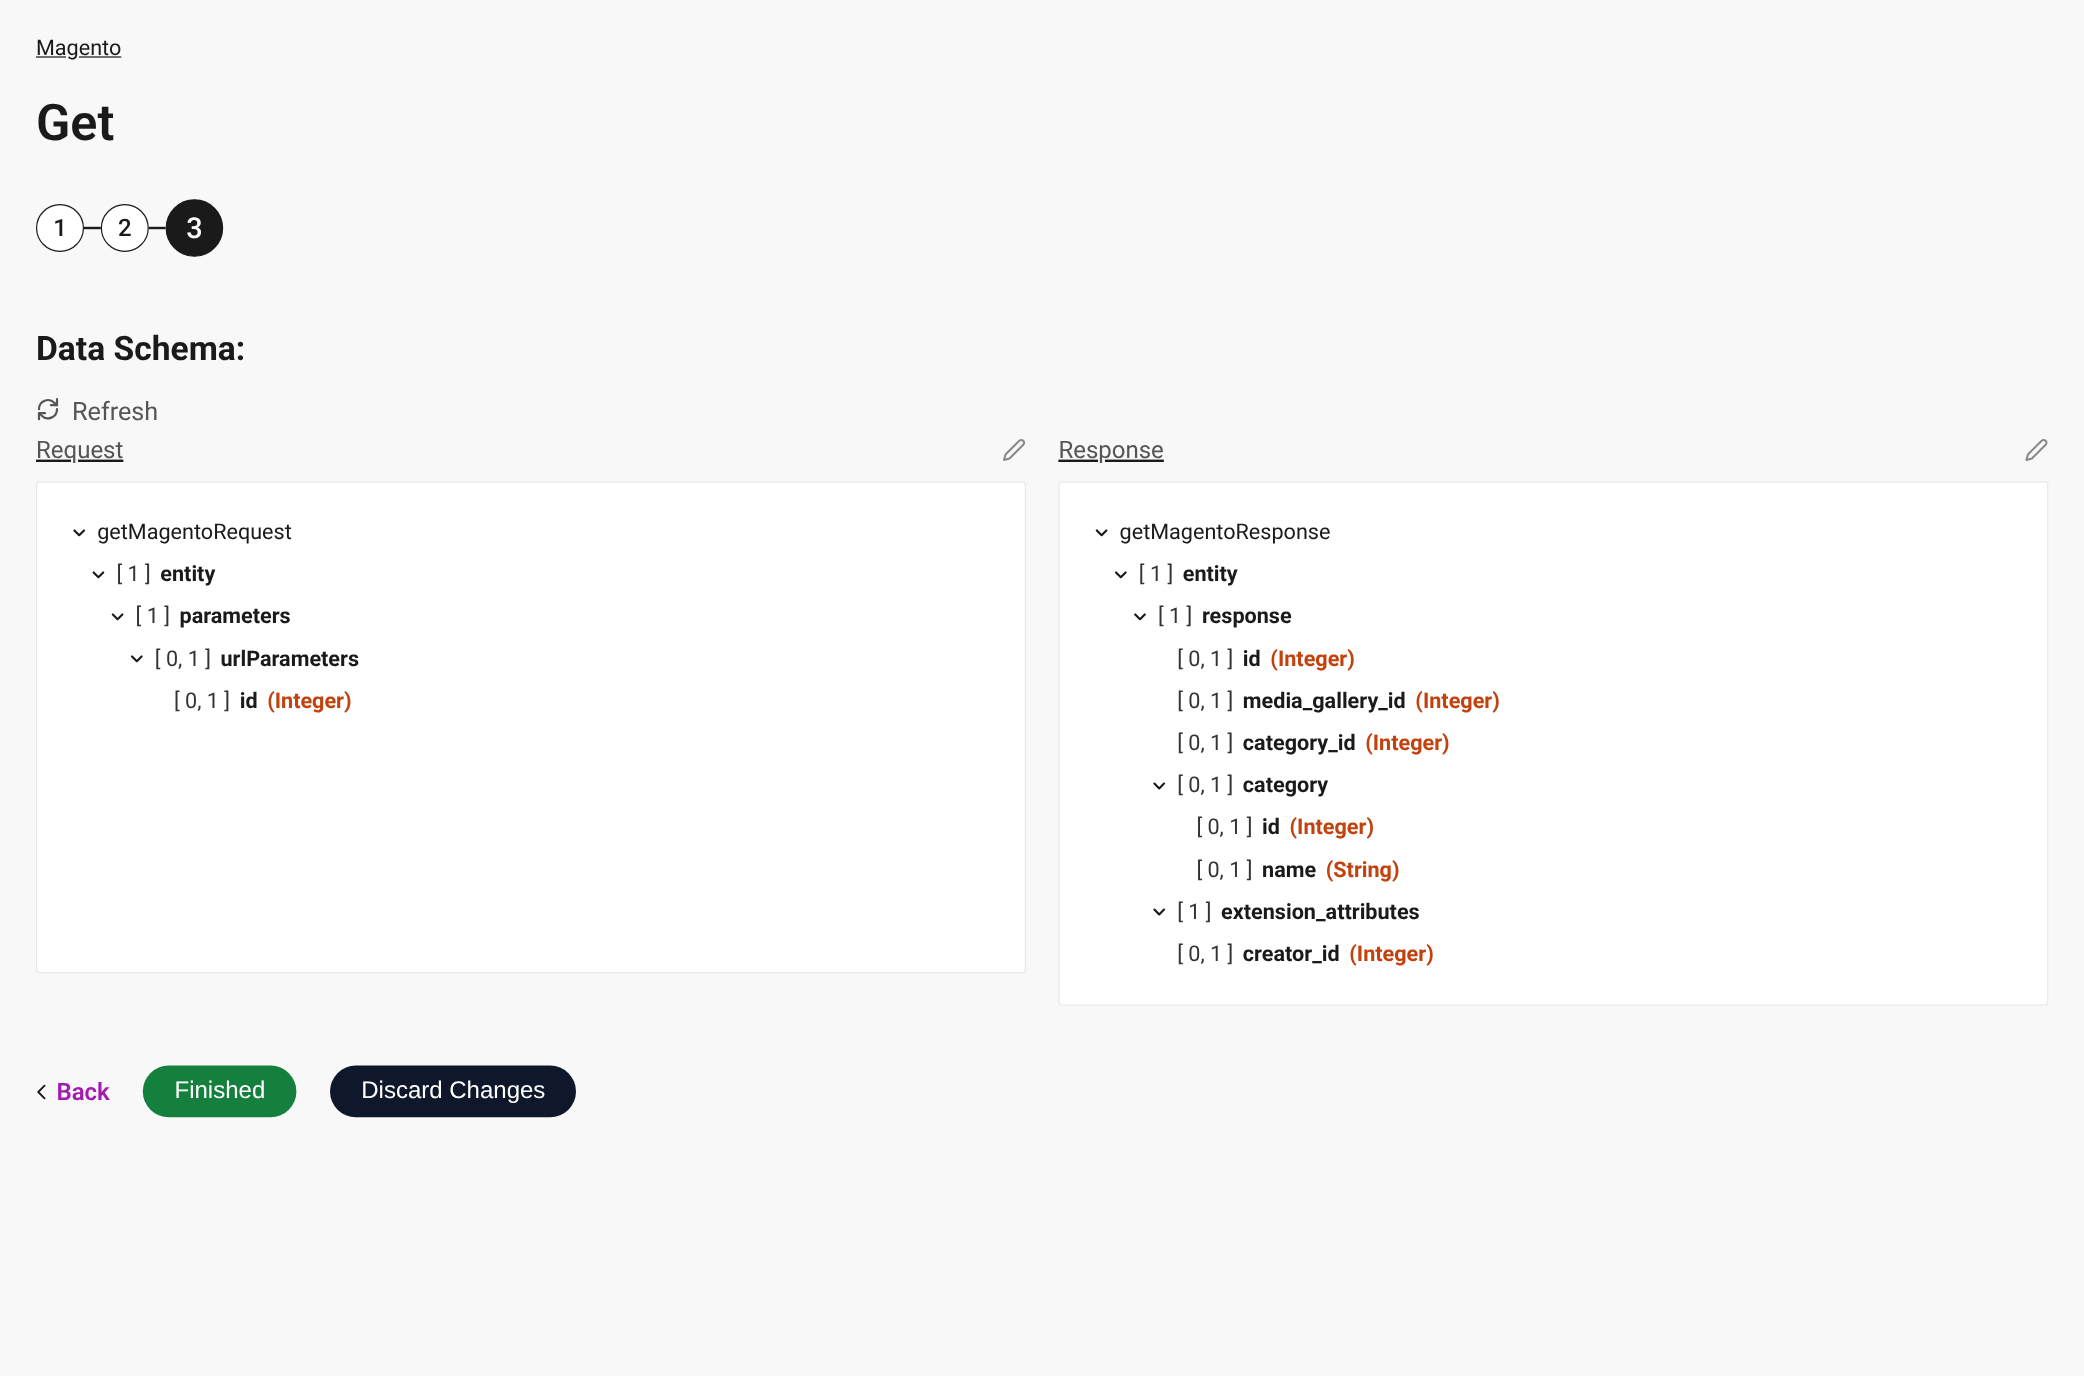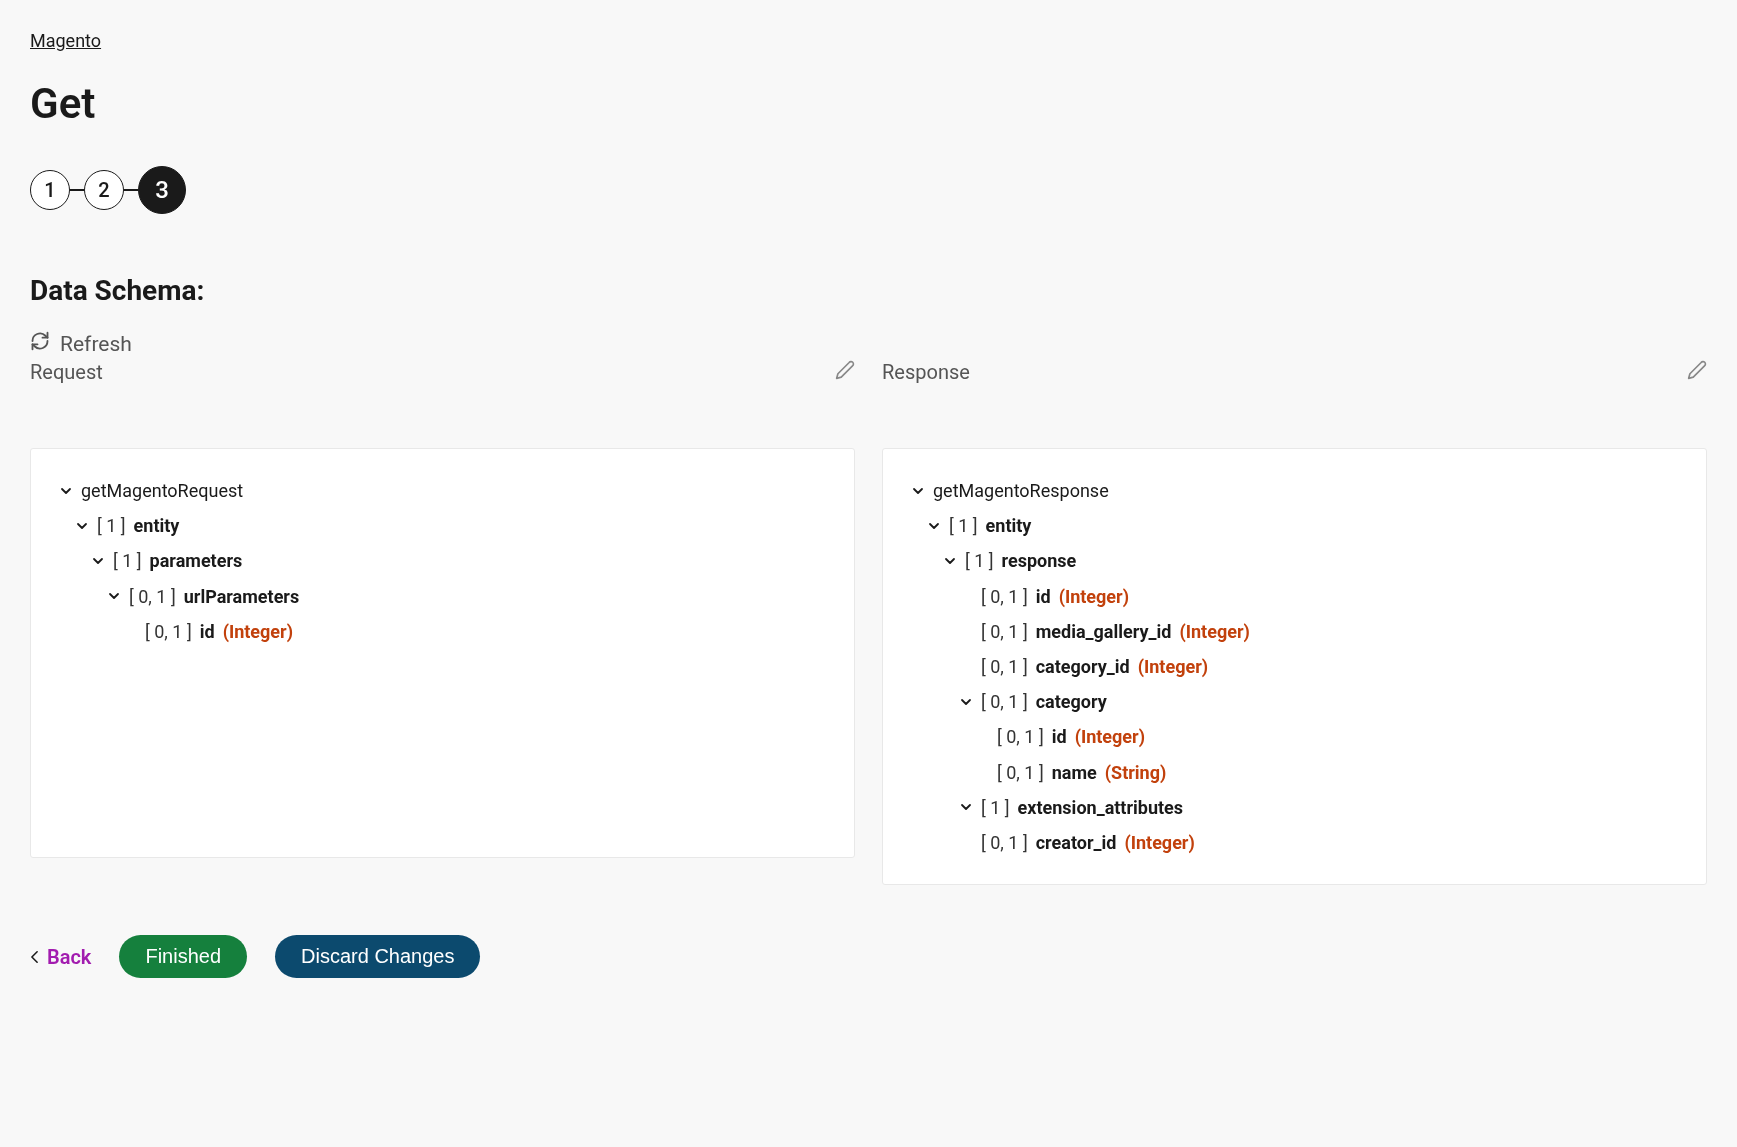--- a/index.html
+++ b/index.html
@@ -80,41 +80,42 @@
       gap: 27px;
       margin-bottom: 50px;
     }
     .panel-col {
       flex: 1;
       display: flex;
       flex-direction: column;
     }
     .panel-header {
       display: flex;
+      align-items: center;
       justify-content: space-between;
       margin-bottom: 12px;
       min-height: 28px;
+      text-decoration: underline;
     }
     .panel-label {
       font-size: 20px;
       color: #555;
     }
     .edit-icon {
       width: 20px;
       height: 20px;
       color: #888;
       cursor: pointer;
     }
     .panel-box {
       background: #fff;
       border: 1px solid #e8e8e8;
       border-radius: 3px;
       padding: 24px 28px;
       min-height: 410px;
-      margin-top: 48px;
     }
     .tree-row {
       display: flex;
       align-items: center;
       gap: 8px;
       font-size: 18px;
       line-height: 1.4;
       padding: 5px 0;
       white-space: nowrap;
     }
@@ -169,21 +170,21 @@
       padding: 10px 26px;
       font-size: 20px;
       font-weight: 500;
       cursor: pointer;
     }
     .btn-primary {
       background: #15803d;
       color: #fff;
     }
     .btn-secondary {
-      background: #0c4a6e;
+      background: #0f172a;
       color: #fff;
     }
   </style>
 </head>
 <body>
 
 <div class="breadcrumb">
   <a href="#">Magento</a>
 </div>
 

